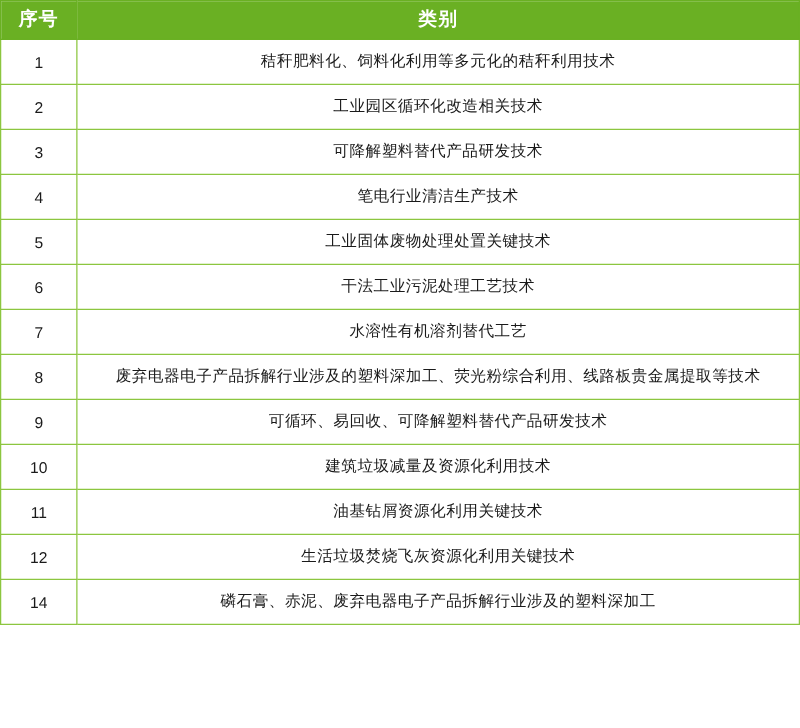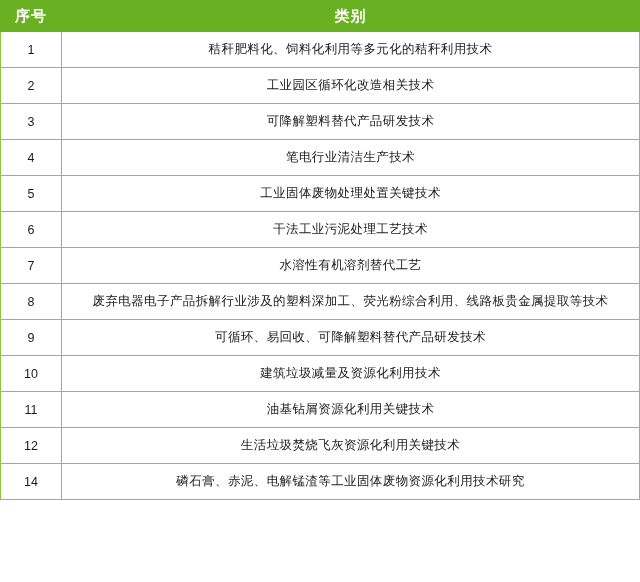--- a/index.html
+++ b/index.html
@@ -116,17 +116,17 @@
       <tr>
         <td class="col-index">11</td>
         <td class="col-category">油基钻屑资源化利用关键技术</td>
       </tr>
       <tr>
         <td class="col-index">12</td>
         <td class="col-category">生活垃圾焚烧飞灰资源化利用关键技术</td>
       </tr>
       <tr>
         <td class="col-index">14</td>
-        <td class="col-category">磷石膏、赤泥、电解锰渣等工业固体废物资源化利用技术研究</td>
+        <td class="col-category">磷石膏、赤泥、废弃电器电子产品拆解行业涉及的塑料深加工</td>
       </tr>
     </tbody>
   </table>
 </div>
 
 </body></html>

